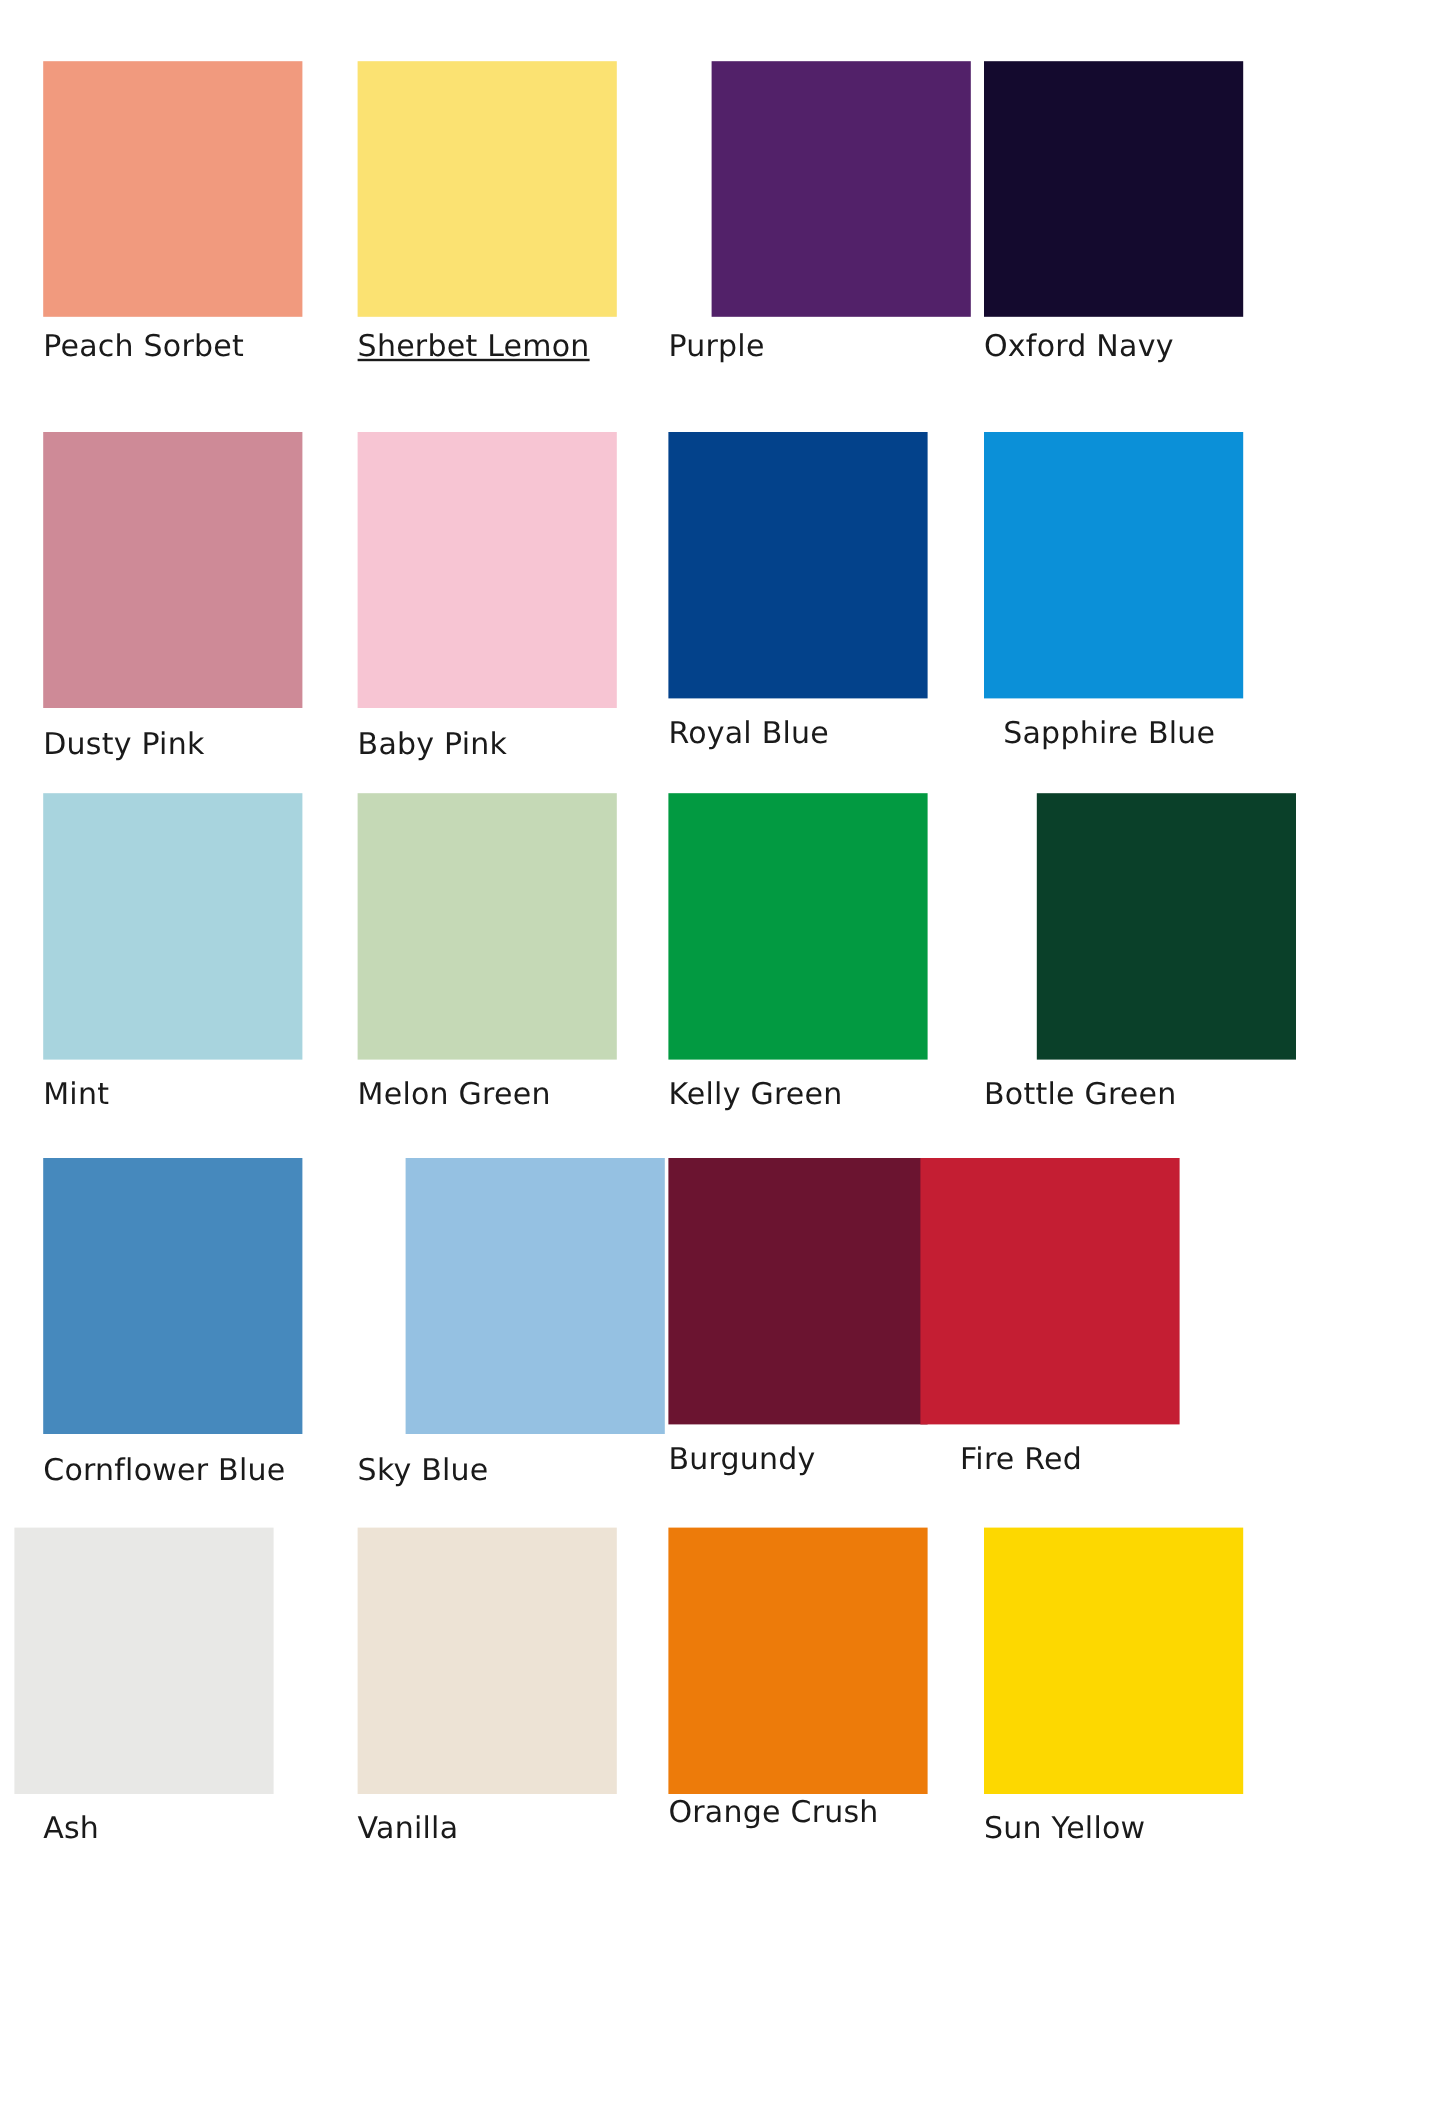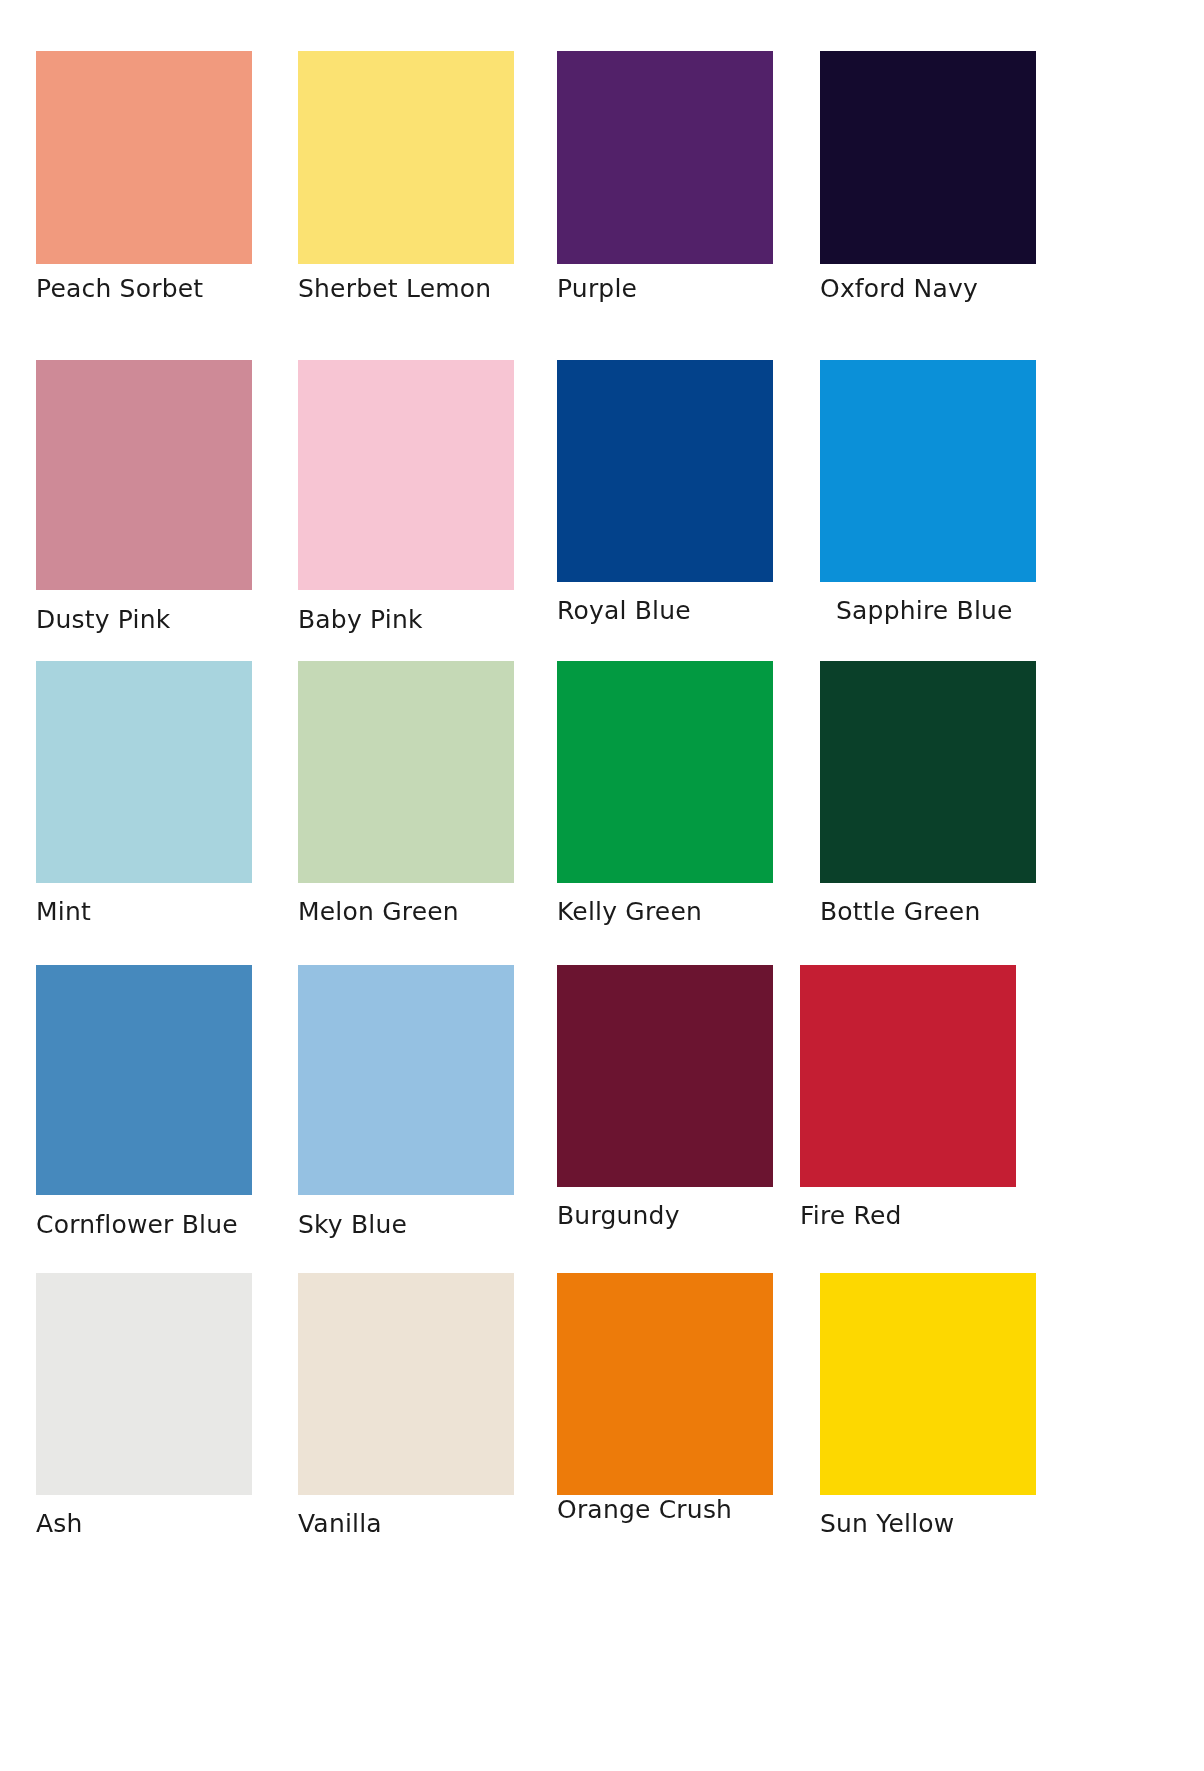--- a/index.html
+++ b/index.html
@@ -24,21 +24,21 @@
     position: absolute;
     left: 0;
     width: 1204px;
     display: flex;
   }
   .swatch-cell {
     position: relative;
     width: 301px;
     display: flex;
     flex-direction: column;
-    align-items: flex-start;
+    align-items: flex-end;
   }
   .swatch-chip {
     width: 216px;
     background: #cccccc;
     display: block;
   }
   .swatch-label {
     display: block;
     font-family: "DejaVu Sans", "Liberation Sans", sans-serif;
     font-size: 25px;
@@ -60,21 +60,21 @@
 
 <div id="palette-page">
 
   <div class="swatch-row row-1">
       <div class="swatch-cell" style="position: absolute; left: 36px; top: 0px; width: 216px;">
         <div class="swatch-chip" style="background: rgb(241, 154, 126); height: 213px; margin-left: 0px;"></div>
         <div class="swatch-label" style="margin-left: 0px; position: absolute; top: 225px; left: 0px;">Peach Sorbet</div>
       </div>
       <div class="swatch-cell" style="position: absolute; left: 298px; top: 0px; width: 216px;">
         <div class="swatch-chip" style="background: rgb(251, 226, 114); height: 213px; margin-left: 0px;"></div>
-        <div class="swatch-label" style="margin-left: 0px; position: absolute; top: 225px; left: 0px;">Sherbet Lemon</div>
+        <div class="swatch-label" style="margin-left: 0px; position: absolute; top: 225px; left: 0px; text-decoration: underline;">Sherbet Lemon</div>
       </div>
       <div class="swatch-cell" style="position: absolute; left: 557px; top: 0px; width: 252px;">
         <div class="swatch-chip" style="background: rgb(82, 33, 105); height: 213px; margin-left: 0px;"></div>
         <div class="swatch-label" style="margin-left: 0px; position: absolute; top: 225px; left: 0px;">Purple</div>
       </div>
       <div class="swatch-cell" style="position: absolute; left: 820px; top: 0px; width: 216px;">
         <div class="swatch-chip" style="background: rgb(20, 10, 46); height: 213px; margin-left: 0px;"></div>
         <div class="swatch-label" style="margin-left: 0px; position: absolute; top: 225px; left: 0px;">Oxford Navy</div>
       </div>
     </div>

